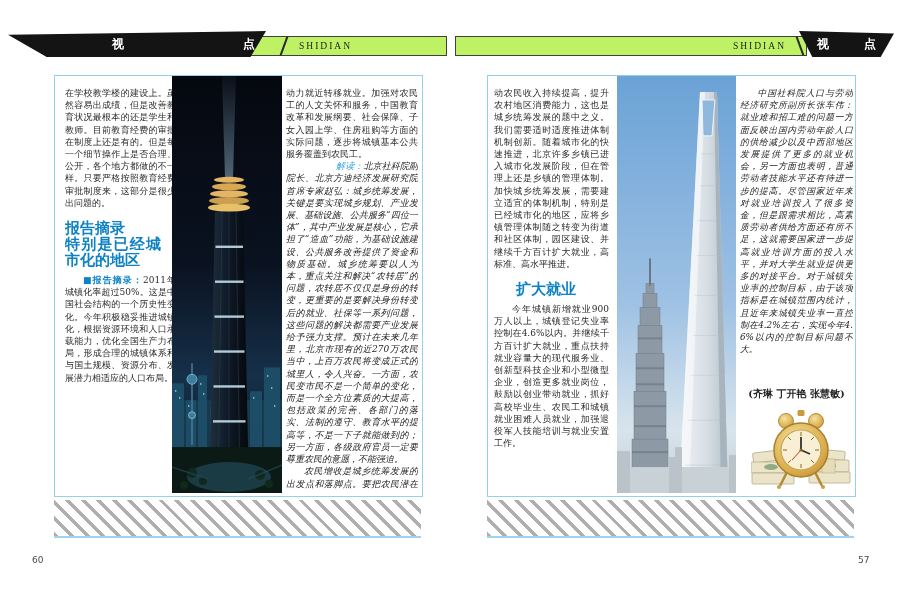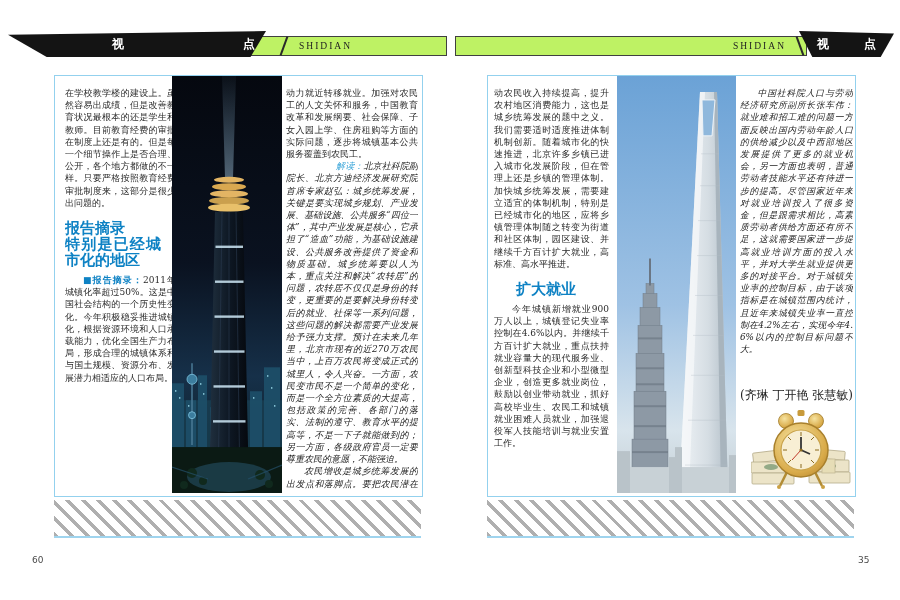--- a/index.html
+++ b/index.html
@@ -36,21 +36,21 @@
   .col{position:absolute;overflow:hidden;font-size:9px;line-height:12.2px;color:#2b2b2b;
        text-align:justify;word-break:break-all;}
   .para{margin:0;}
   .indent{text-indent:2em;}
   .col-heading{font-weight:bold;color:#0e82c4;font-size:15px;line-height:16px;
                margin:11px 15px 6px 0;font-family:"DejaVu Sans",sans-serif;}
   .heading-pad{padding-left:22px;}
   .excerpt-label{color:#0e82c4;font-weight:bold;}
   .interpret-label{color:#35a3d8;font-weight:normal;margin-left:32px;}
   .commentary{font-style:italic;color:#222;}
-  .byline{position:absolute;font-size:12px;font-weight:normal;color:#222;text-align:left;}
+  .byline{position:absolute;font-size:10px;font-weight:bold;color:#222;text-align:center;}
 
   .photo{position:absolute;overflow:hidden;}
   .photo svg{display:block;width:100%;height:100%;}
 
   
   .hatch{position:absolute;top:500px;width:367px;height:36px;
          background:repeating-linear-gradient(45deg,#afafaf 0 3.5px,#ffffff 3.5px 11px);
          border-bottom:2px solid #9fd4ee;}
   .hatch-left{left:54px;}
   .hatch-right{left:487px;}
@@ -305,15 +305,15 @@
         <line x1="50" y1="40" x2="59" y2="44" stroke="#333" stroke-width="1.8"></line>
         <line x1="50" y1="40" x2="41" y2="50" stroke="#c0392b" stroke-width="1"></line>
         <circle cx="50" cy="40" r="1.6" fill="#8a6a1e"></circle>
       </svg>
     </div>
   </div>
 
   <div class="hatch hatch-left"></div>
   <div class="hatch hatch-right"></div>
   <div class="pagenum num-left">60</div>
-  <div class="pagenum num-right">35</div>
+  <div class="pagenum num-right">57</div>
 
 </div>
 
 </body></html>

